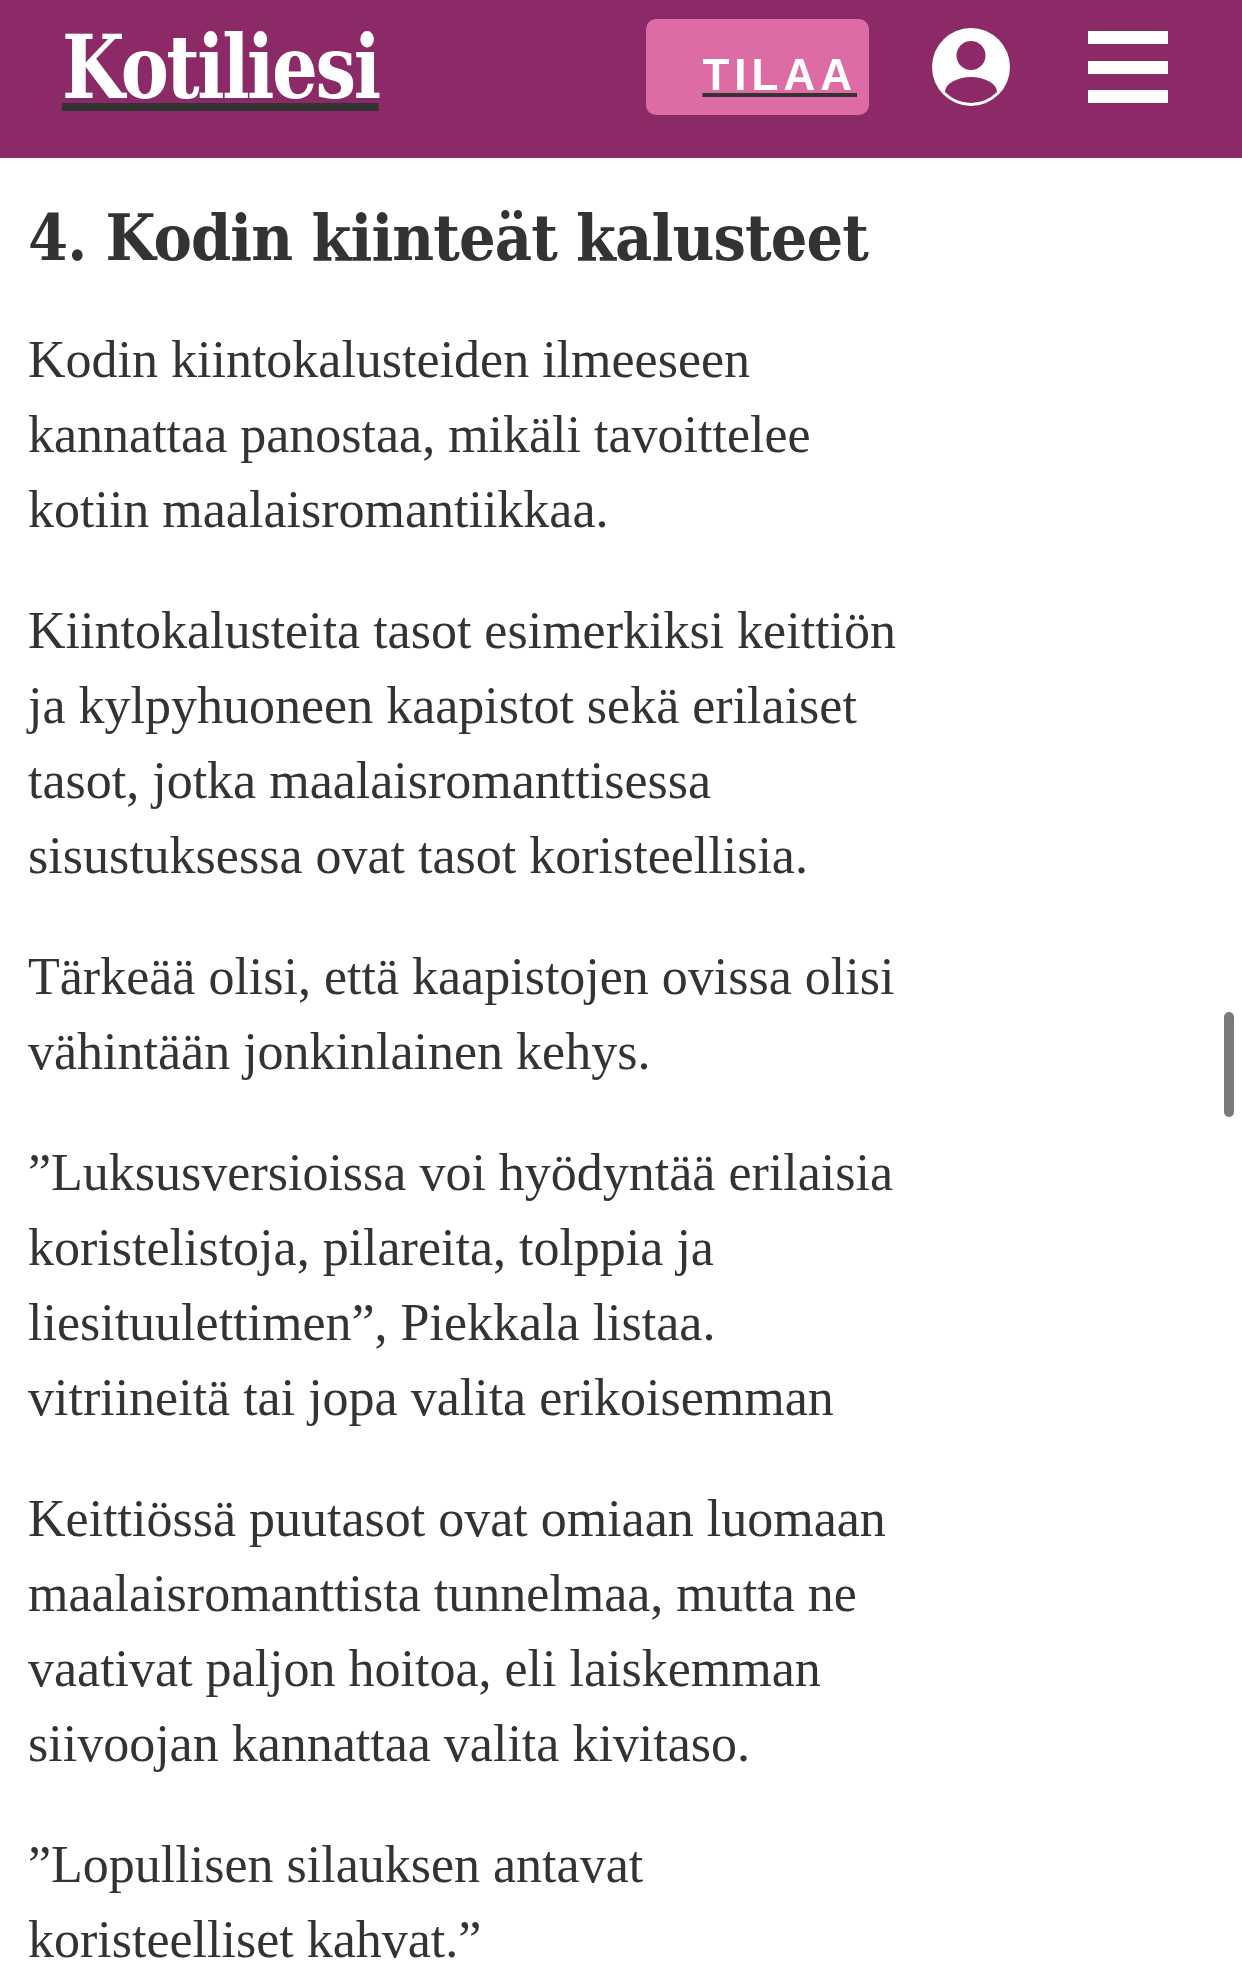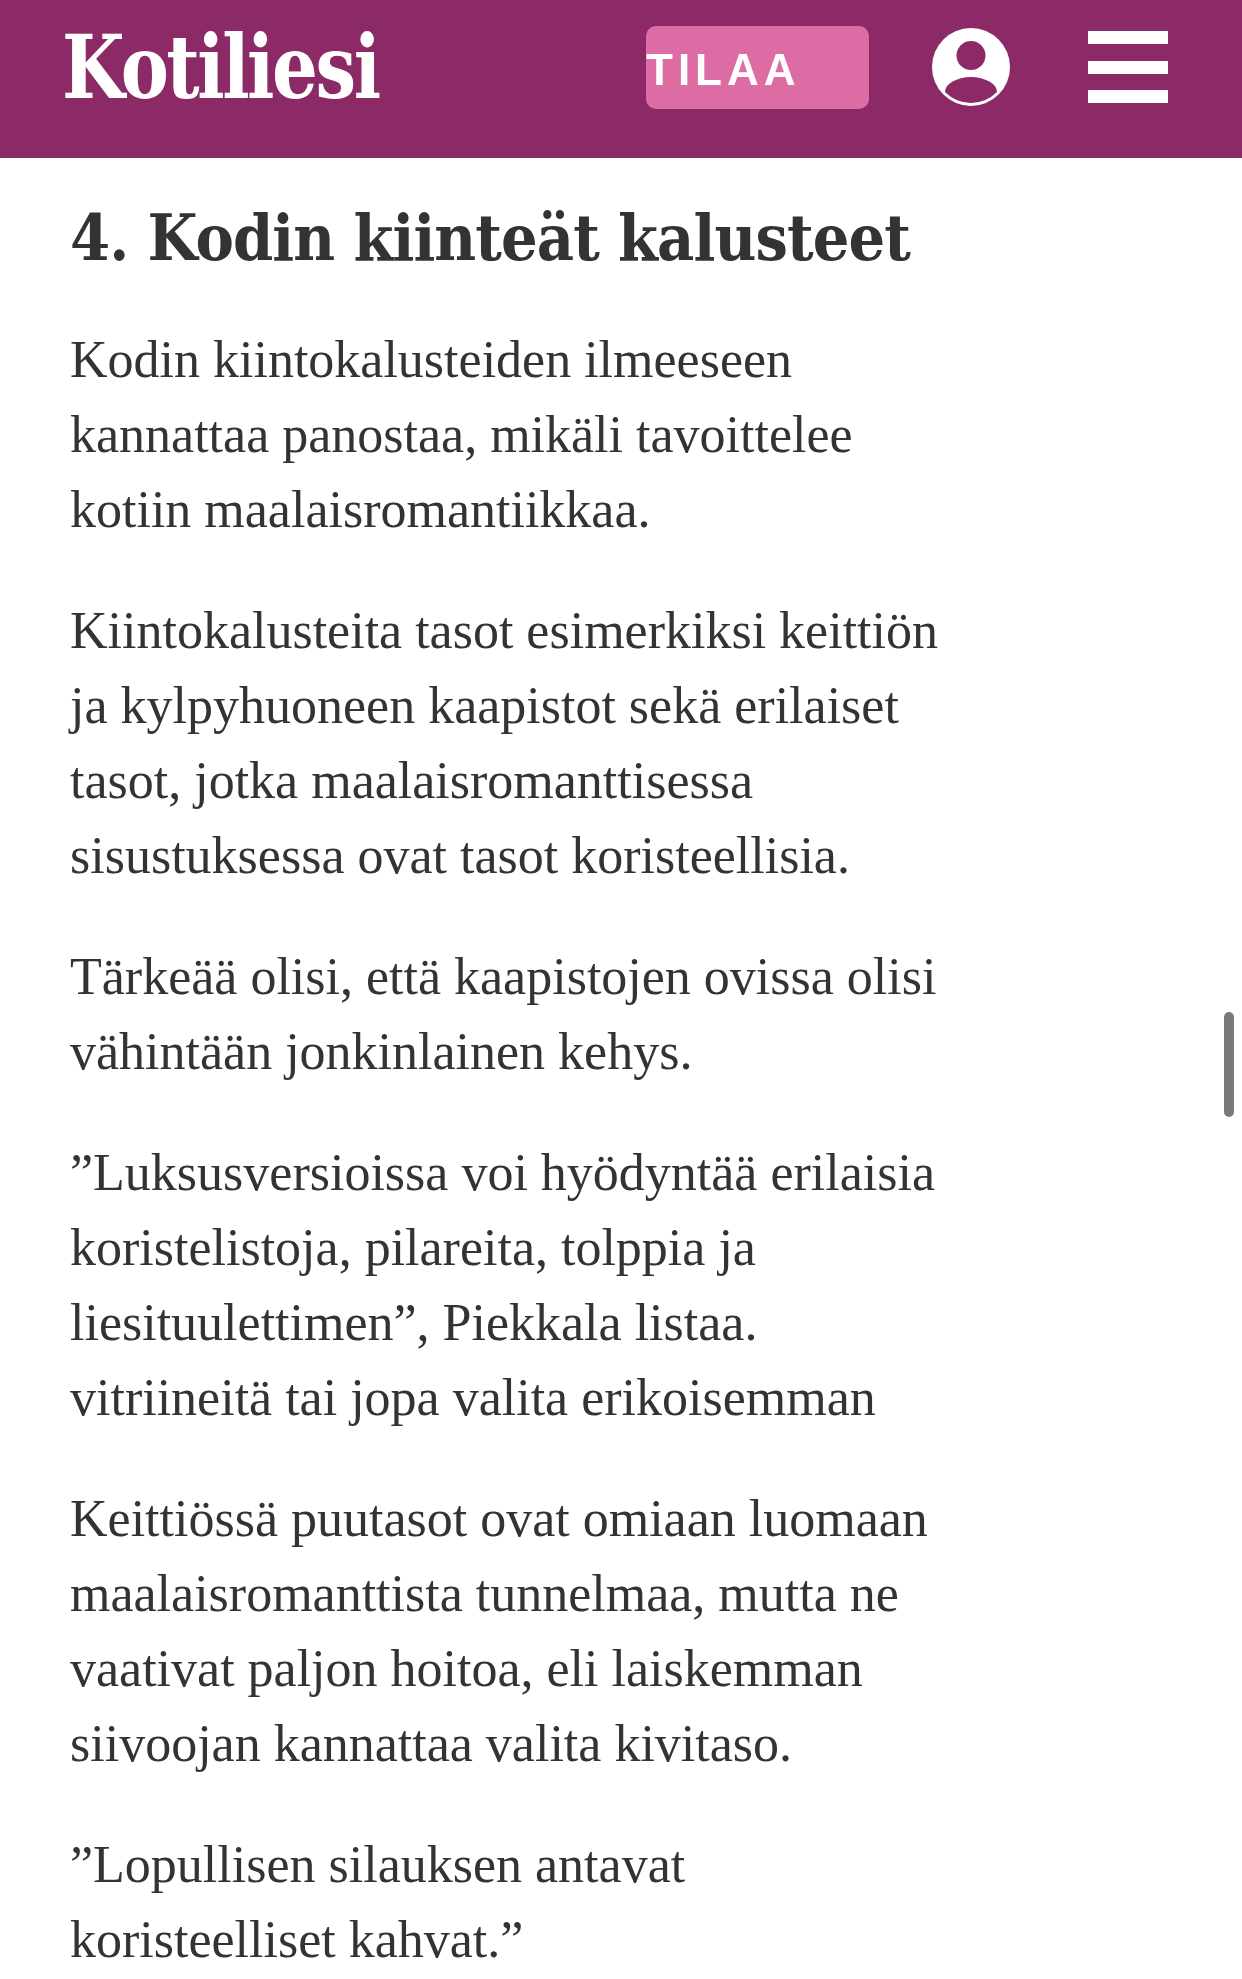--- a/index.html
+++ b/index.html
@@ -11,44 +11,45 @@
   }
   *{box-sizing:border-box;margin:0;padding:0;}
   html,body{width:1242px;height:1979px;overflow:hidden;background:var(--page-bg);}
   body{font-family:"Liberation Serif",serif;color:var(--text);position:relative;}
 
   
   .hdr{
     height:158px;background:var(--header-bg);
     display:flex;align-items:center;
     padding:0 74px 24px 62px;
+    text-decoration:underline;
   }
   .logo{
     color:#fff;font-family:"DejaVu Serif",serif;font-weight:bold;
     font-size:88px;line-height:1;letter-spacing:-3px;
     transform:scaleX(0.82);transform-origin:left center;
     white-space:nowrap;cursor:pointer;
   }
   .subscribe{
     margin-left:auto;
-    width:223px;height:83px;border:none;border-radius:10px;
+    width:223px;height:96px;border:none;border-radius:10px;
     background:var(--subscribe-bg);color:#fff;
     font-family:"Liberation Sans",sans-serif;font-weight:bold;
-    font-size:44px;letter-spacing:5px;line-height:88px;text-align:left;
-    cursor:pointer;padding:0;
+    font-size:44px;letter-spacing:5px;line-height:88px;text-align:right;
+    cursor:pointer;padding:12px;
   }
   .avatar-btn{width:78px;height:78px;margin-left:63px;cursor:pointer;flex:0 0 auto;}
   .menu-btn{
     width:80px;height:72px;margin-left:78px;cursor:pointer;flex:0 0 auto;
     display:flex;flex-direction:column;justify-content:space-between;
   }
   .menu-btn .bar{height:13px;background:#fff;width:100%;}
 
   
-  main{padding:0 70px;}
+  main{padding:0 28px;}
   h1{
     font-family:"DejaVu Serif",serif;font-weight:bold;
     font-size:64px;line-height:76px;color:var(--text);
     margin-top:42px;letter-spacing:-1px;
     transform:scaleX(0.9);transform-origin:left center;white-space:nowrap;
   }
   p{margin-top:46px;font-size:52px;line-height:75px;}
   p .ln{display:block;white-space:nowrap;}
 
   

